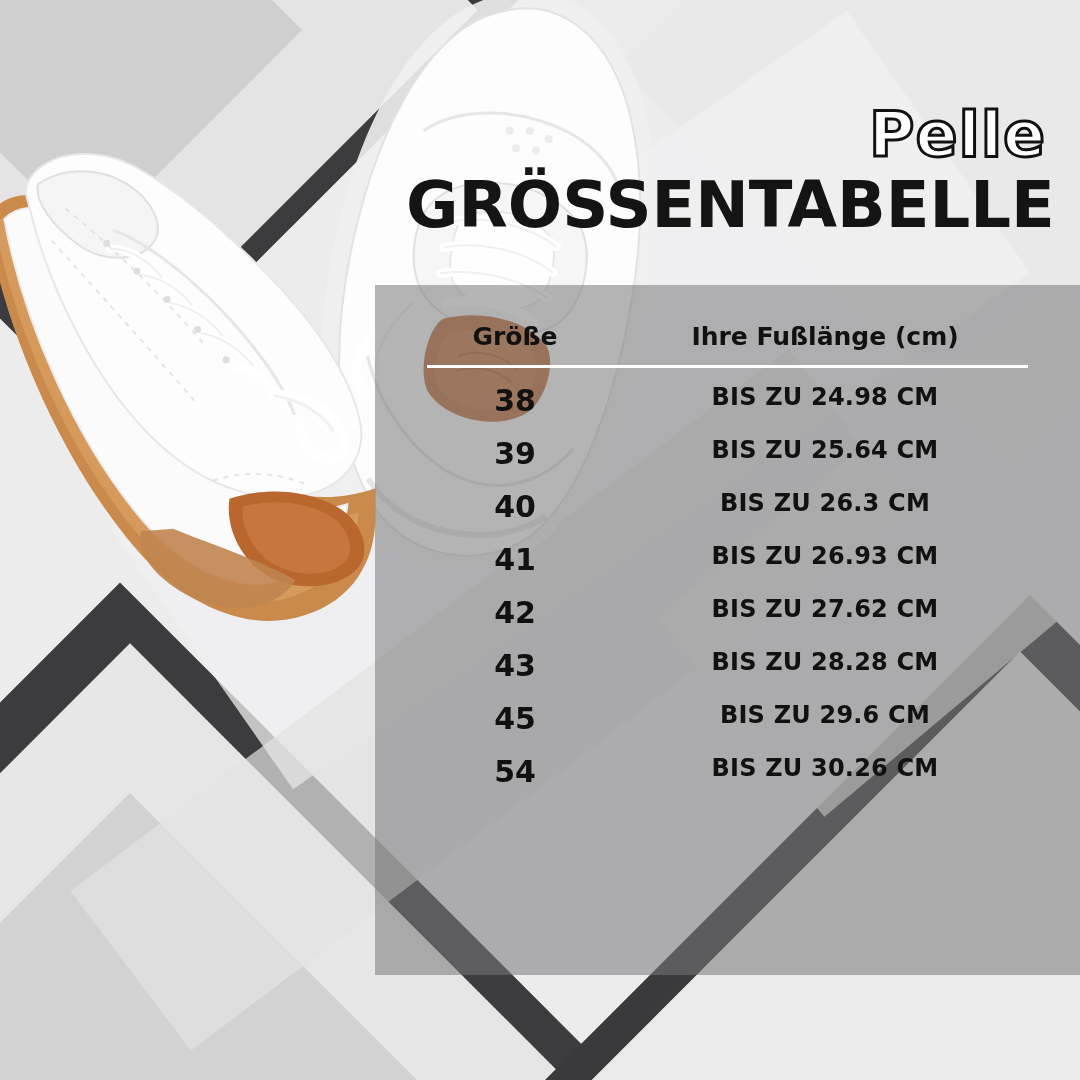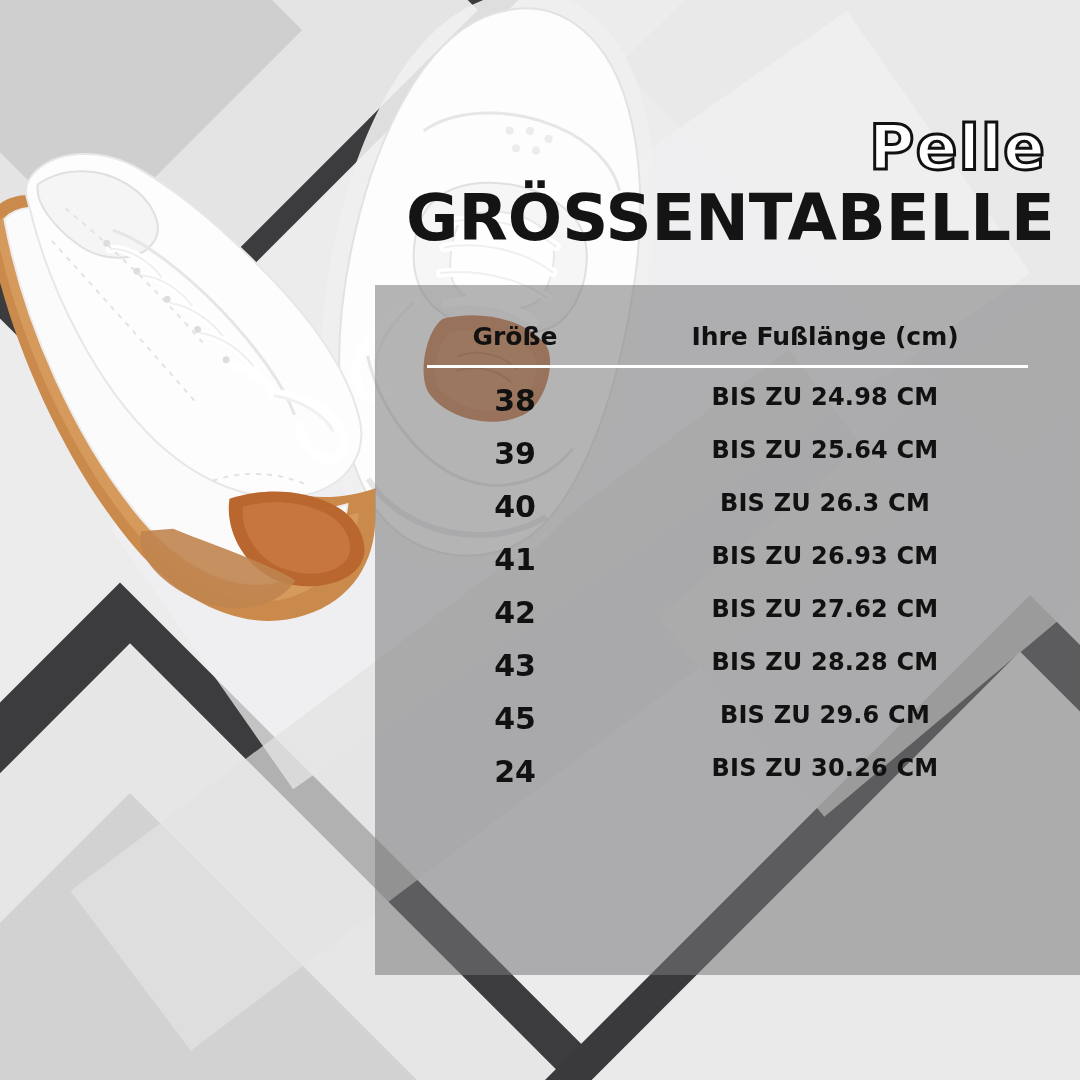--- a/index.html
+++ b/index.html
@@ -140,21 +140,21 @@
   }
   .brand {
     font-family: "DejaVu Sans", sans-serif;
     font-weight: 700;
     font-size: 62px;
     letter-spacing: 1px;
     color: #ffffff;
     -webkit-text-stroke: 3px #111111;
     text-shadow: 0 0 0 #111;
     line-height: 1;
-    margin: 17px 0 6px 0;
+    margin: 4px 0 6px 0;
   }
   .heading {
     font-family: "DejaVu Sans", sans-serif;
     font-weight: 700;
     font-size: 64px;
     letter-spacing: 0px;
     color: #141414;
     line-height: 1.05;
     margin: 0;
     white-space: nowrap;
@@ -366,18 +366,18 @@
     </div>
     <div class="trow">
       <div class="td col-size">43</div>
       <div class="td td-len col-len">BIS ZU 28.28 CM</div>
     </div>
     <div class="trow">
       <div class="td col-size">45</div>
       <div class="td td-len col-len">BIS ZU 29.6 CM</div>
     </div>
     <div class="trow">
-      <div class="td col-size">24</div>
+      <div class="td col-size">54</div>
       <div class="td td-len col-len">BIS ZU 30.26 CM</div>
     </div>
   </div>
 
 </div>
 
 </body></html>

